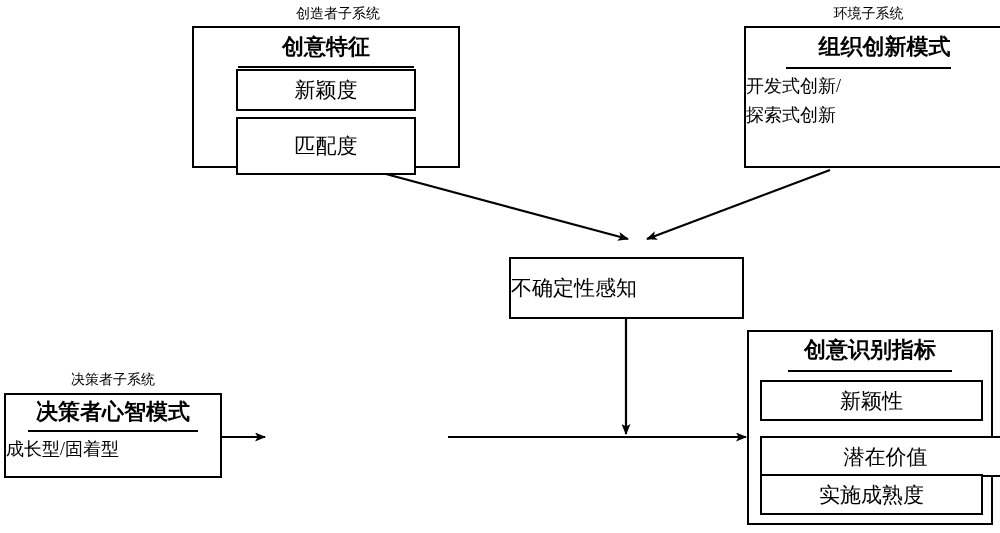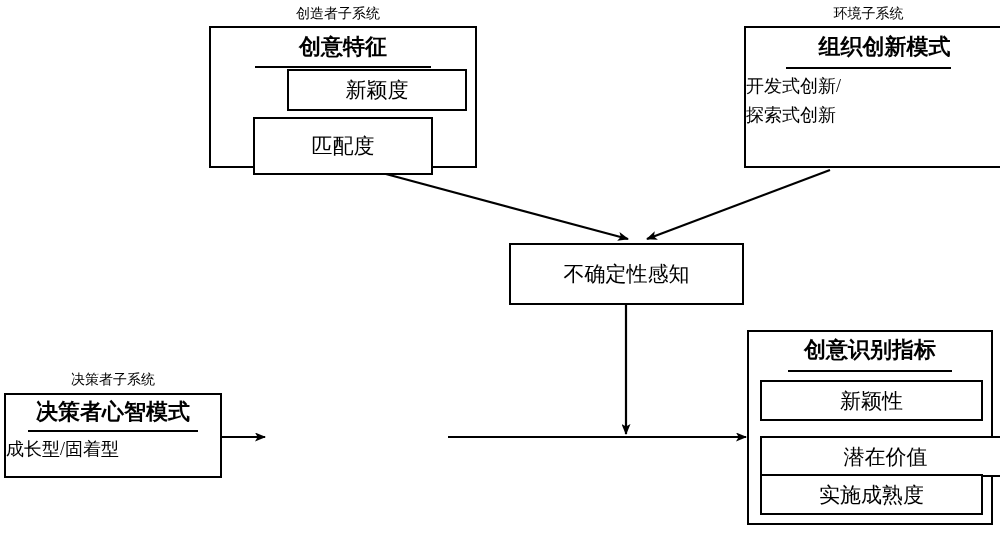--- a/index.html
+++ b/index.html
@@ -49,21 +49,22 @@
     align-items: center;
     justify-content: center;
   }
   .plain-box {
     position: absolute;
     box-sizing: border-box;
     border: 2px solid #000000;
     background: #ffffff;
     display: flex;
     align-items: center;
-    justify-content: center;
+    justify-content: flex-start;
+    margin-top: 14px;
   }
   .hdr {
     position: absolute;
     left: 0;
     right: 0;
     text-align: center;
     font-weight: bold;
     font-size: 22px;
     line-height: 26px;
     font-family: "Liberation Sans", "DejaVu Sans", sans-serif;
@@ -110,26 +111,26 @@
 
     <line x1="448" y1="437" x2="746" y2="437" stroke="#000000" stroke-width="2.2" marker-end="url(#arrowhead)"></line>
   </svg>
 
   <div class="caption" style="left:204px; top:2px; width:268px;">创造者子系统</div>
 
   <div class="caption" style="left:744px; top:2px; width:249px;">环境子系统</div>
 
   <div class="caption" style="left:4px; top:368px; width:218px;">决策者子系统</div>
 
-  <div class="box" style="left:209px; top:26px; width:268px; height:142px;">
+  <div class="box" style="left:192px; top:26px; width:268px; height:142px;">
 
     <div class="hdr" style="top:6px;">创意特征</div>
     <div class="hdr-rule" style="left:44px; top:38px; width:176px;"></div>
 
-    <div class="box-inner" style="left:42px; top:41px; width:180px; height:42px;margin-left:34px;">
+    <div class="box-inner" style="left:42px; top:41px; width:180px; height:42px;">
       <span class="cell-text">新颖度</span>
     </div>
 
     <div class="box-inner" style="left:42px; top:89px; width:180px; height:58px;">
       <span class="cell-text">匹配度</span>
     </div>
   </div>
 
   <div class="box" style="left:744px; top:26px; width:281px; height:142px;">
 

